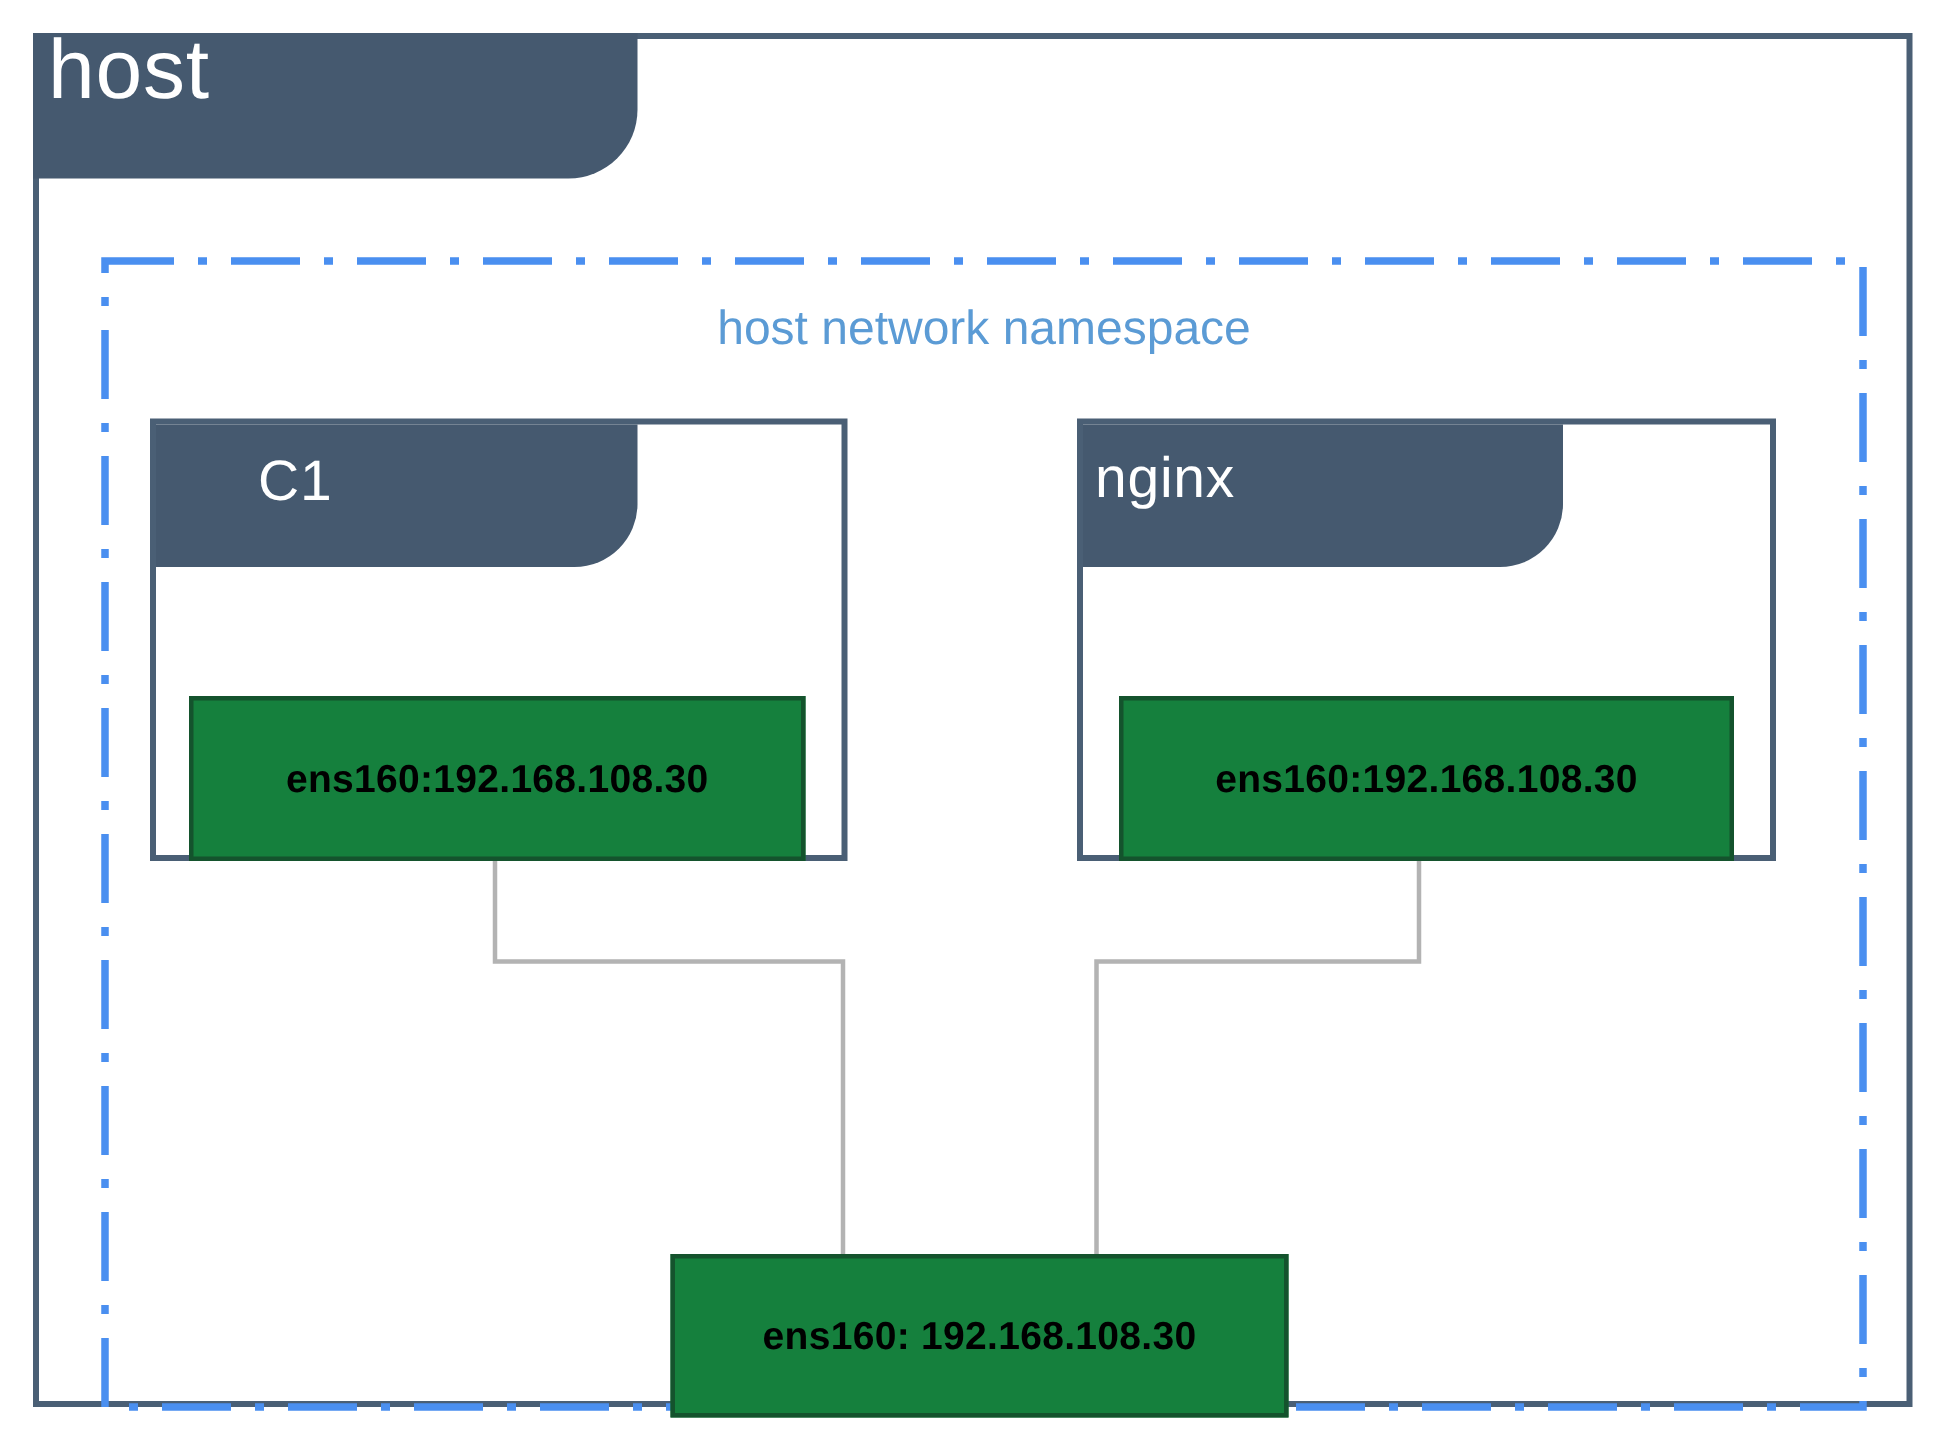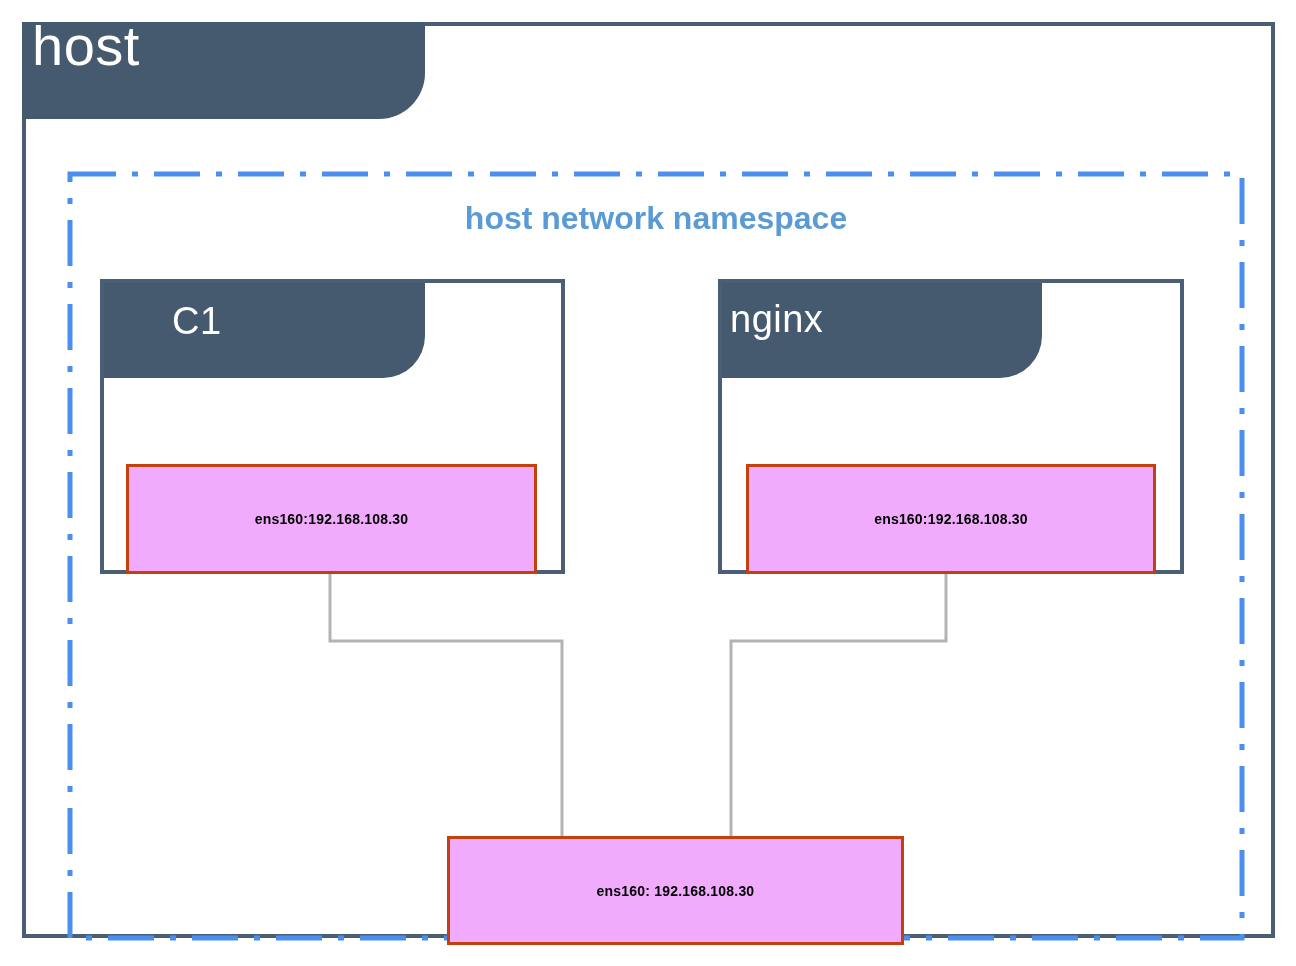--- a/index.html
+++ b/index.html
@@ -69,21 +69,21 @@
     overflow: visible;
   }
   .ns-label {
     position: absolute;
     left: 0;
     top: 30px;
     width: 1176px;
     text-align: center;
     color: #5b9bd5;
     font-size: 32px;
-    font-weight: 700;
+    font-weight: 400;
     line-height: 1;
     white-space: nowrap;
   }
 
   
   .ctr {
     position: absolute;
     border: 4px solid #4a5f75;
     box-sizing: border-box;
     background: #ffffff;
@@ -108,35 +108,35 @@
   #tab-c1      { left: 104px; top: 283px; width: 321px; height: 95px; }
   #tab-c1-lbl  { left: 132px; top: 302px; margin-left: 40px; }
 
   #ctr-nginx     { left: 718px; top: 279px; width: 466px; height: 295px; }
   #tab-nginx     { left: 722px; top: 283px; width: 320px; height: 95px; }
   #tab-nginx-lbl { left: 730px; top: 300px; }
 
   
   .iface {
     position: absolute;
-    background: #f0abfc;
-    border: 3px solid #c2410c;
+    background: #15803d;
+    border: 3px solid #14532d;
     box-sizing: border-box;
     display: flex;
     align-items: center;
     justify-content: center;
     color: #000000;
-    font-size: 14px;
+    font-size: 26px;
     font-weight: bold;
     letter-spacing: 0.2px;
     white-space: nowrap;
   }
   #iface-c1    { left: 126px; top: 464px; width: 411px; height: 110px; }
   #iface-nginx { left: 746px; top: 464px; width: 410px; height: 110px; }
-  #iface-host  { left: 447px; top: 836px; width: 457px; height: 109px; }
+  #iface-host  { left: 447px; top: 836px; width: 412px; height: 109px; }
 
   
   #connectors {
     position: absolute;
     left: 0;
     top: 0;
     width: 1296px;
     height: 966px;
     pointer-events: none;
   }

